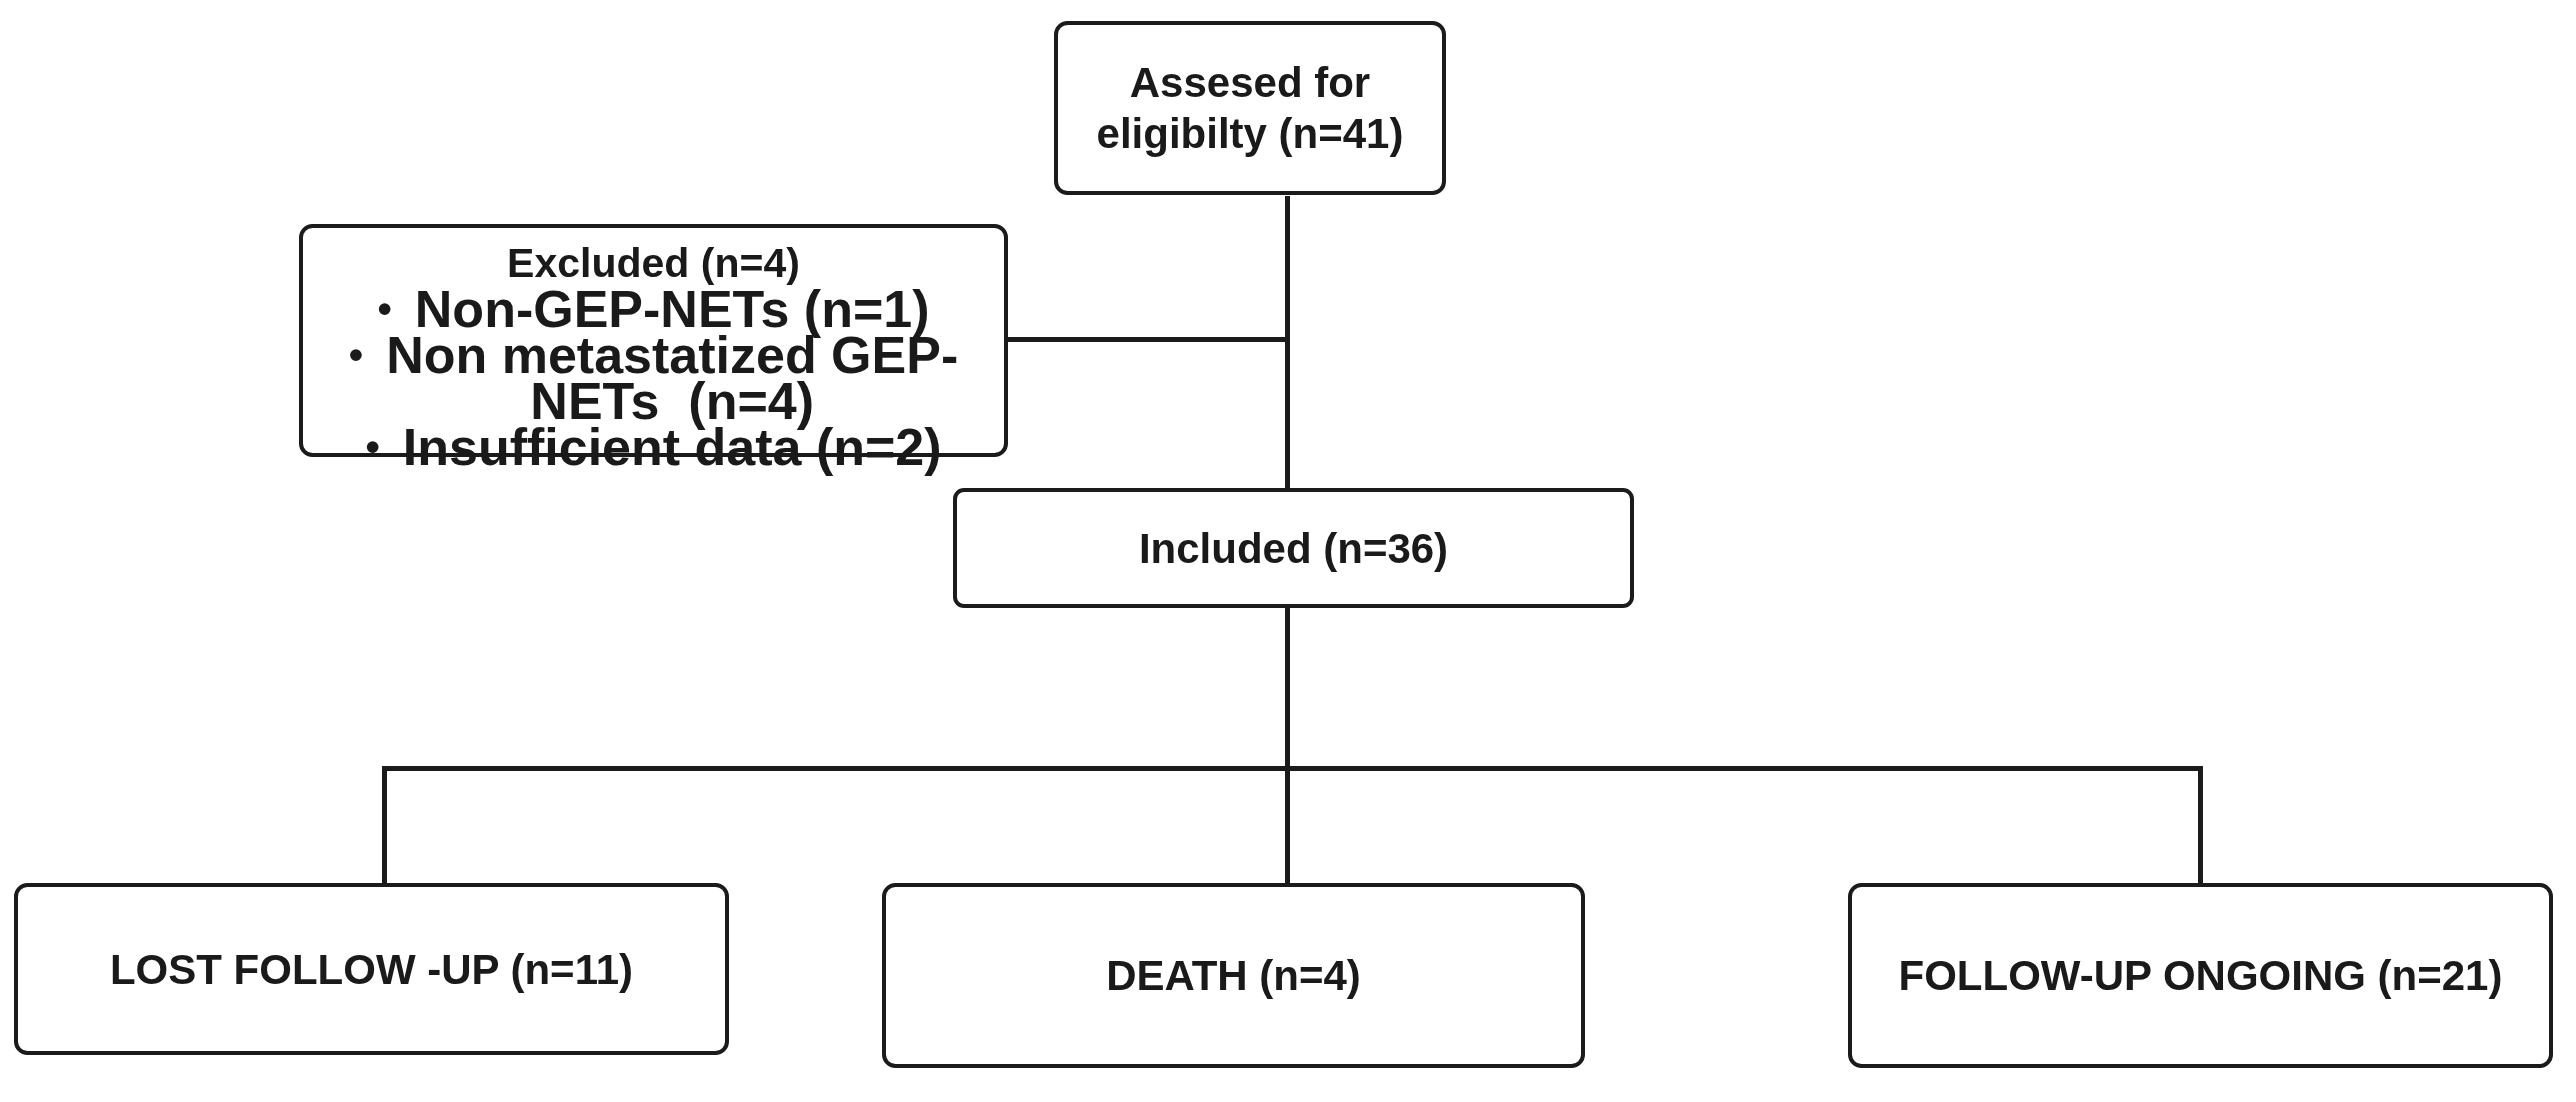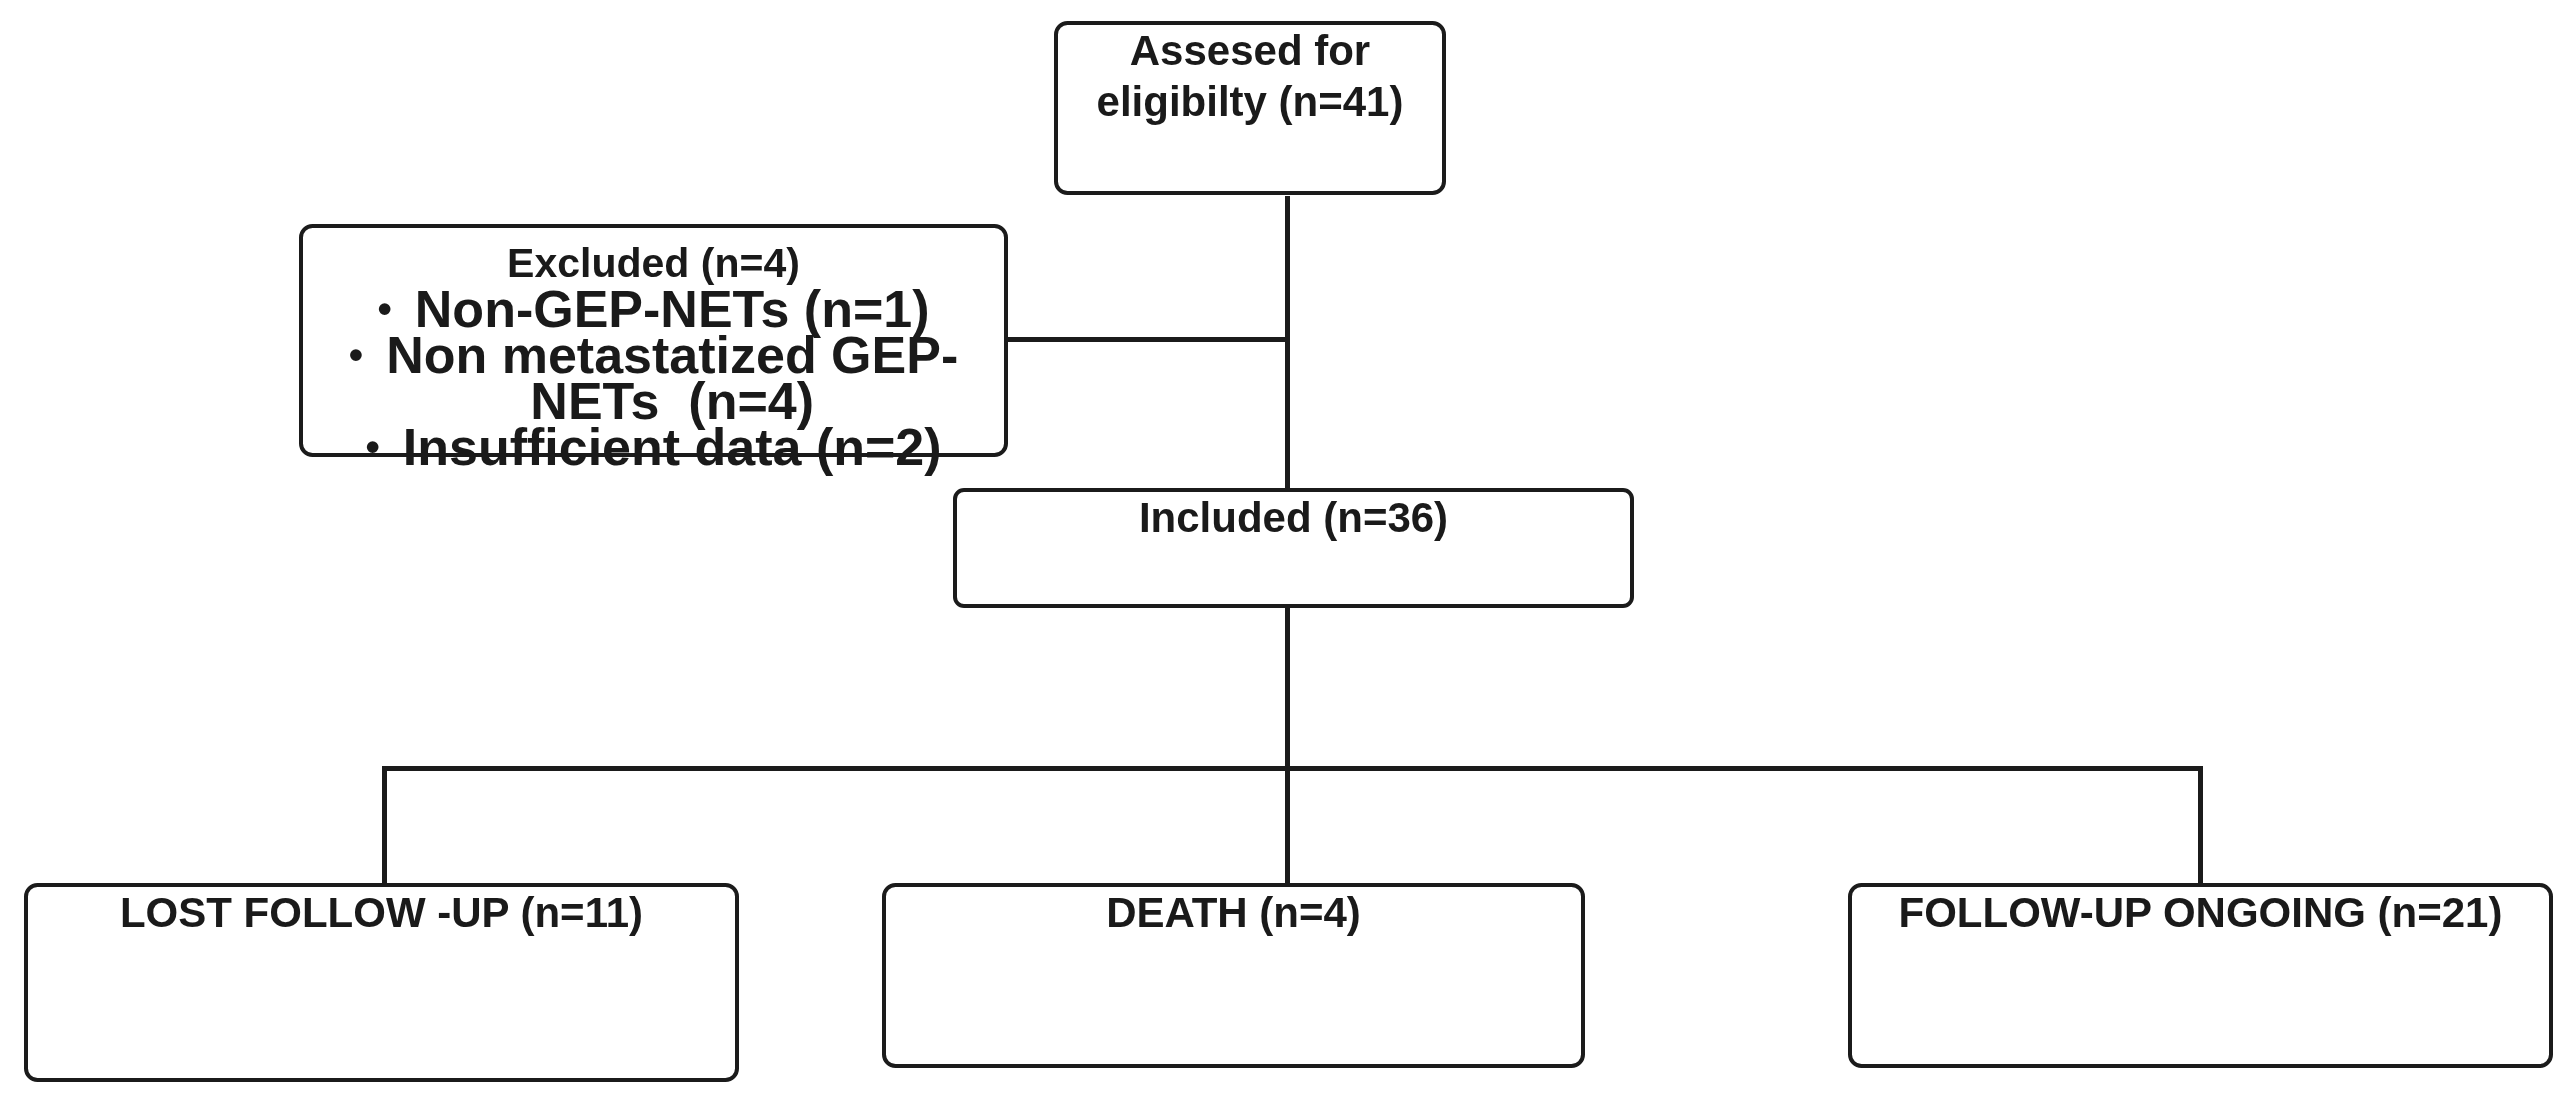--- a/index.html
+++ b/index.html
@@ -17,34 +17,35 @@
     color: var(--text-color, #1a1a1a);
     overflow: hidden;
   }
   .node {
     position: absolute;
     box-sizing: border-box;
     background: var(--box-bg, #ffffff);
     border: 4.8px solid var(--line-color, #1b1b1b);
     border-radius: 13.5px;
     display: flex;
+    align-items: center;
     justify-content: center;
     text-align: center;
   }
   .node .label {
     white-space: pre-wrap;
     font-size: 42px;
     line-height: 51px;
   }
   .node-assessed  { left: 1054px; top: 21px;  width: 392px; height: 174px; }
   .node-excluded  { left: 299px;  top: 224px; width: 709px; height: 233px;
                     flex-direction: column; justify-content: flex-start;
                     padding-top: 11.6px; }
   .node-included  { left: 953px;  top: 488px; width: 681px; height: 120px; border-radius: 11px; }
-  .node-lost      { left: 24px;   top: 883px; width: 715px; height: 199px; }
+  .node-lost      { left: 14px;   top: 883px; width: 715px; height: 172px; }
   .node-death     { left: 882px;  top: 883px; width: 703px; height: 185px; }
   .node-ongoing   { left: 1848px; top: 883px; width: 705px; height: 185px; }
 
   .excluded-title {
     font-size: 41px;
     line-height: 46px;
   }
   .bullet-row {
     display: flex;
     justify-content: center;

